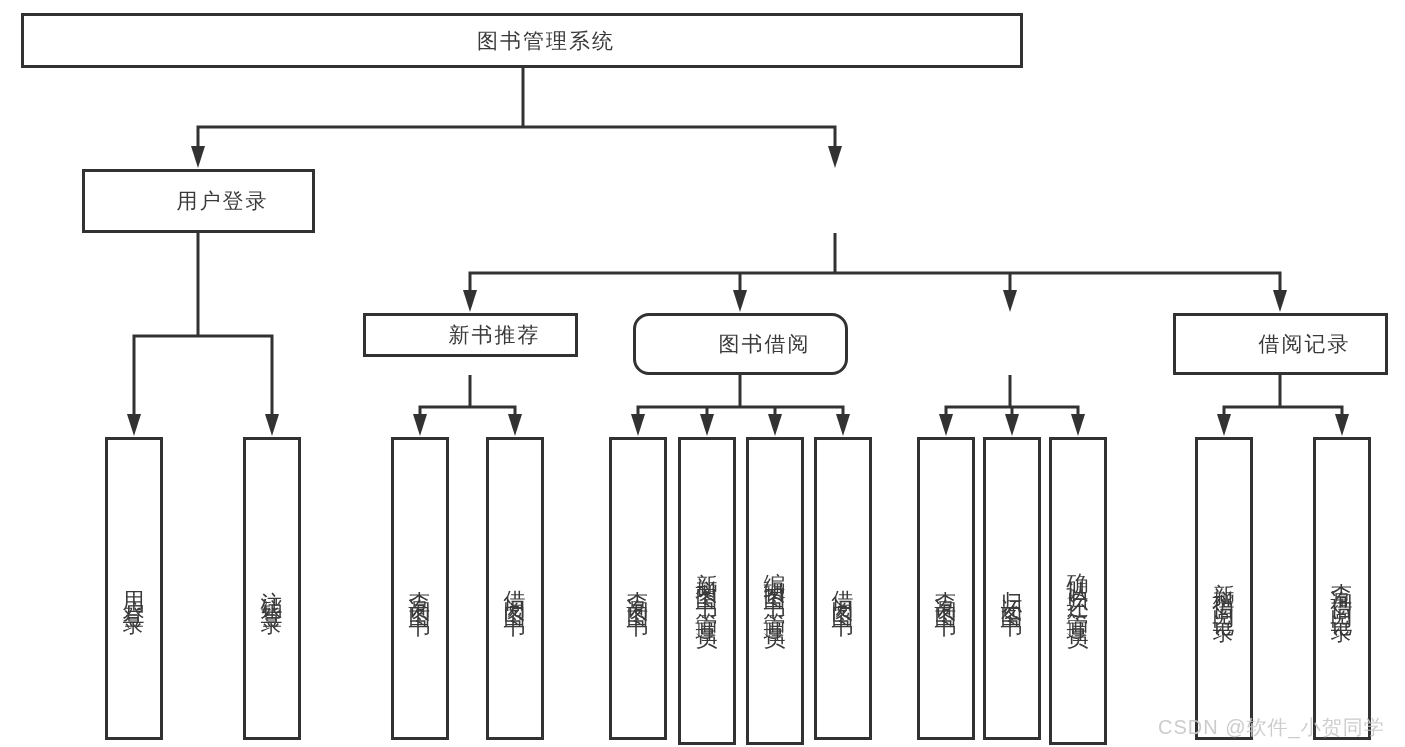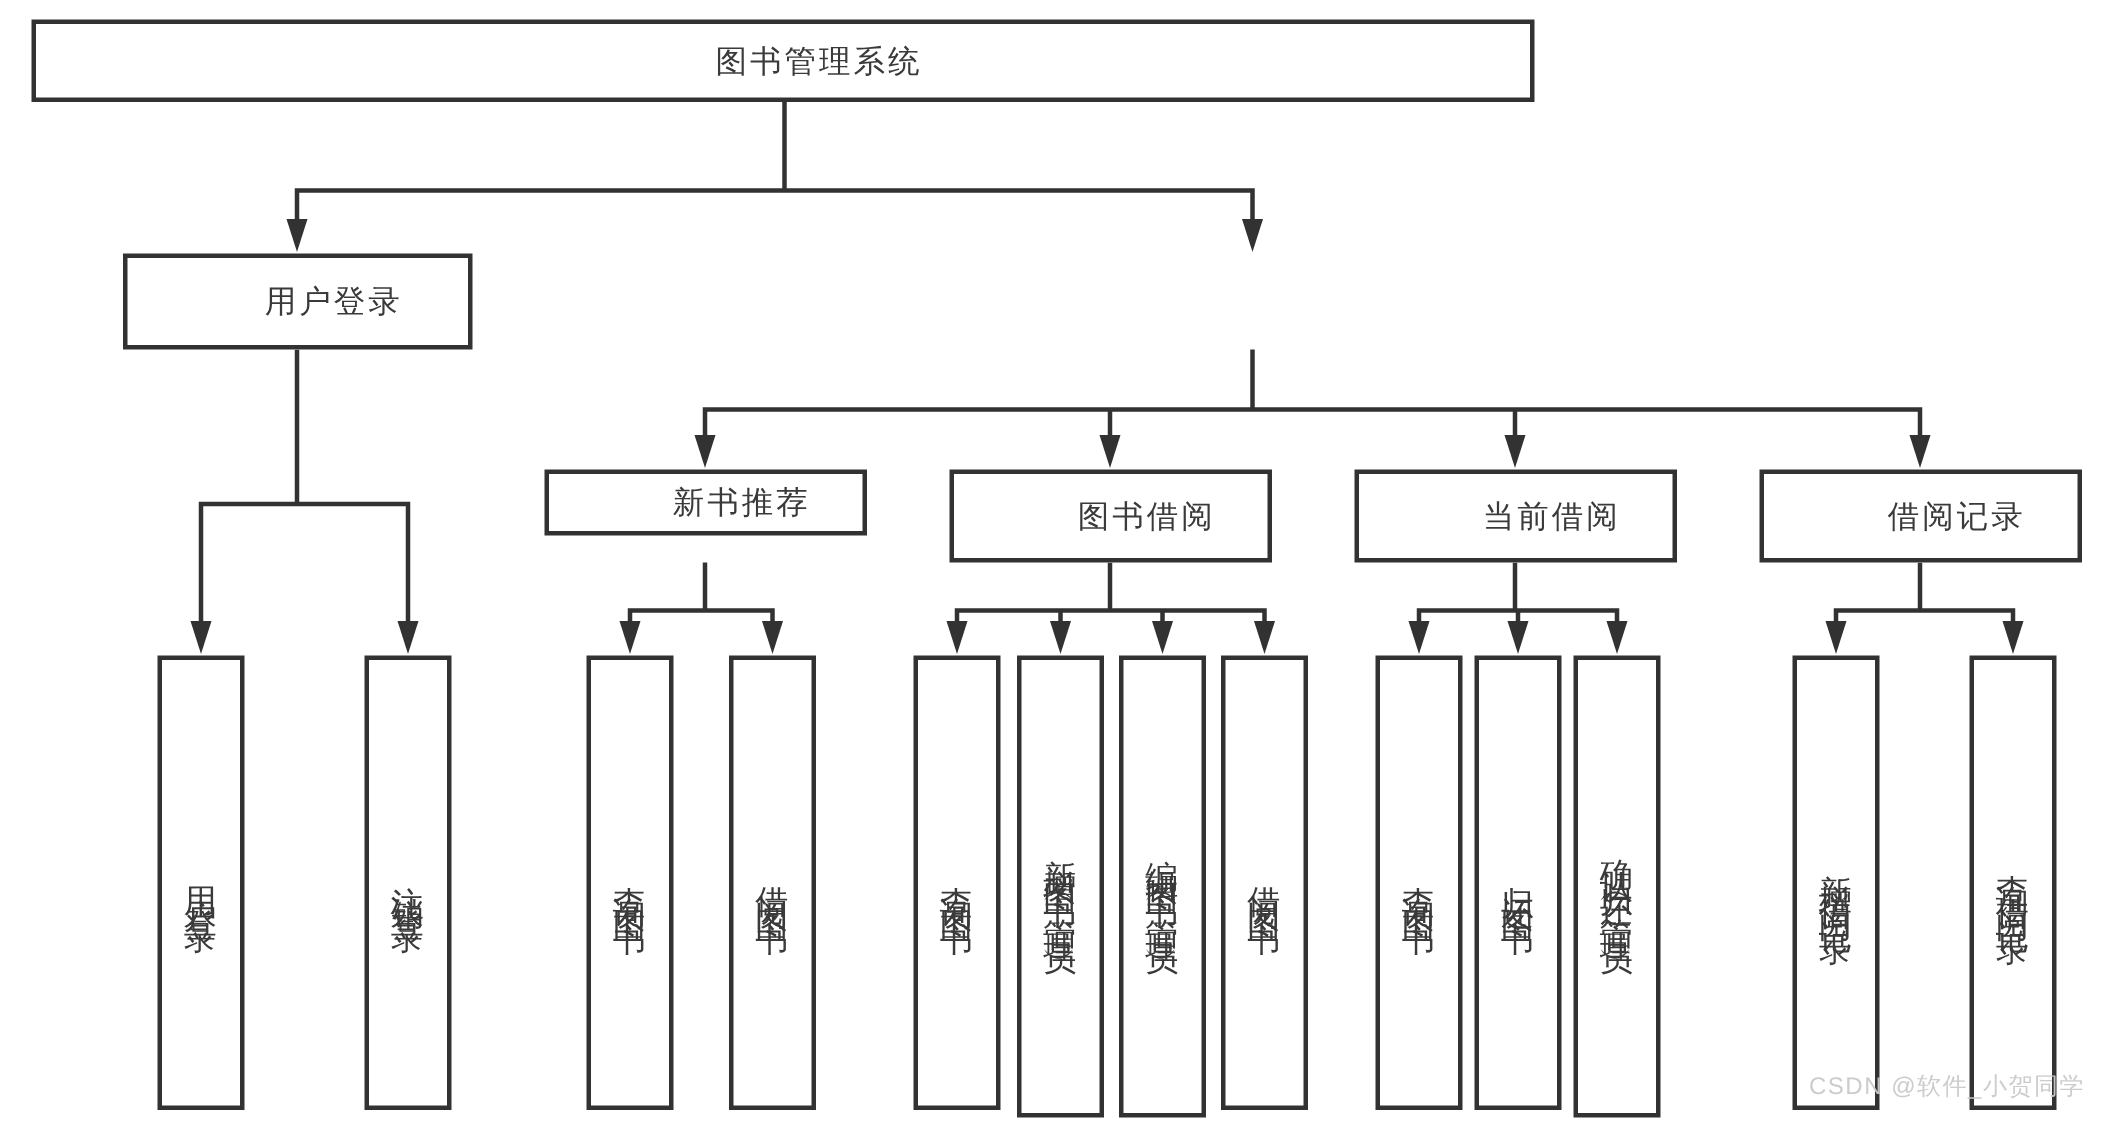--- a/index.html
+++ b/index.html
@@ -48,26 +48,25 @@
     text-orientation: mixed;
     font-size: 22px;
     line-height: 1.05;
     letter-spacing: 8px;
     white-space: nowrap;
   }
   .watermark {
     position: absolute;
     left: 1158px;
     top: 714px;
-    font-size: 16px;
+    font-size: 20px;
     letter-spacing: 1px;
     color: rgba(201, 201, 201, 0.95);
     white-space: nowrap;
     z-index: 5;
-    margin-left: 48px;
   }
 </style>
 </head>
 <body>
 
 <div class="canvas">
 
   <svg class="connectors" viewBox="0 0 1405 747" xmlns="http://www.w3.org/2000/svg">
     <g stroke="#323232" stroke-width="3" fill="none">
 
@@ -122,22 +121,21 @@
       <polygon points="1224,436 1217,414 1231,414"></polygon>
       <polygon points="1342,436 1335,414 1349,414"></polygon>
     </g>
   </svg>
 
   <div class="node hlabel" style="left:21px; top:13px; width:1002px; height:55px;">图书管理系统</div>
 
   <div class="node hlabel" style="left:82px; top:169px; width:233px; height:64px;">用户登录</div>
 
   <div class="node hlabel" style="left:363px; top:313px; width:215px; height:44px;">新书推荐</div>
-  <div class="node hlabel" style="left:633px; top:313px; width:215px; height:62px;">图书借阅</div>
-  <div class="node hlabel" style="left:903px; top:313px; width:215px; height:62px;">当前借阅</div>
+  <div class="node hlabel" style="left:633px; top:313px; width:215px; height:62px;border-radius:16px;">图书借阅</div>
   <div class="node hlabel" style="left:1173px; top:313px; width:215px; height:62px;">借阅记录</div>
 
   <div class="node leaf" style="left:105px;">
     <span class="vtext">用户登录</span>
   </div>
   <div class="node leaf" style="left:243px;">
     <span class="vtext">注销登录</span>
   </div>
 
   <div class="node leaf" style="left:391px;">

